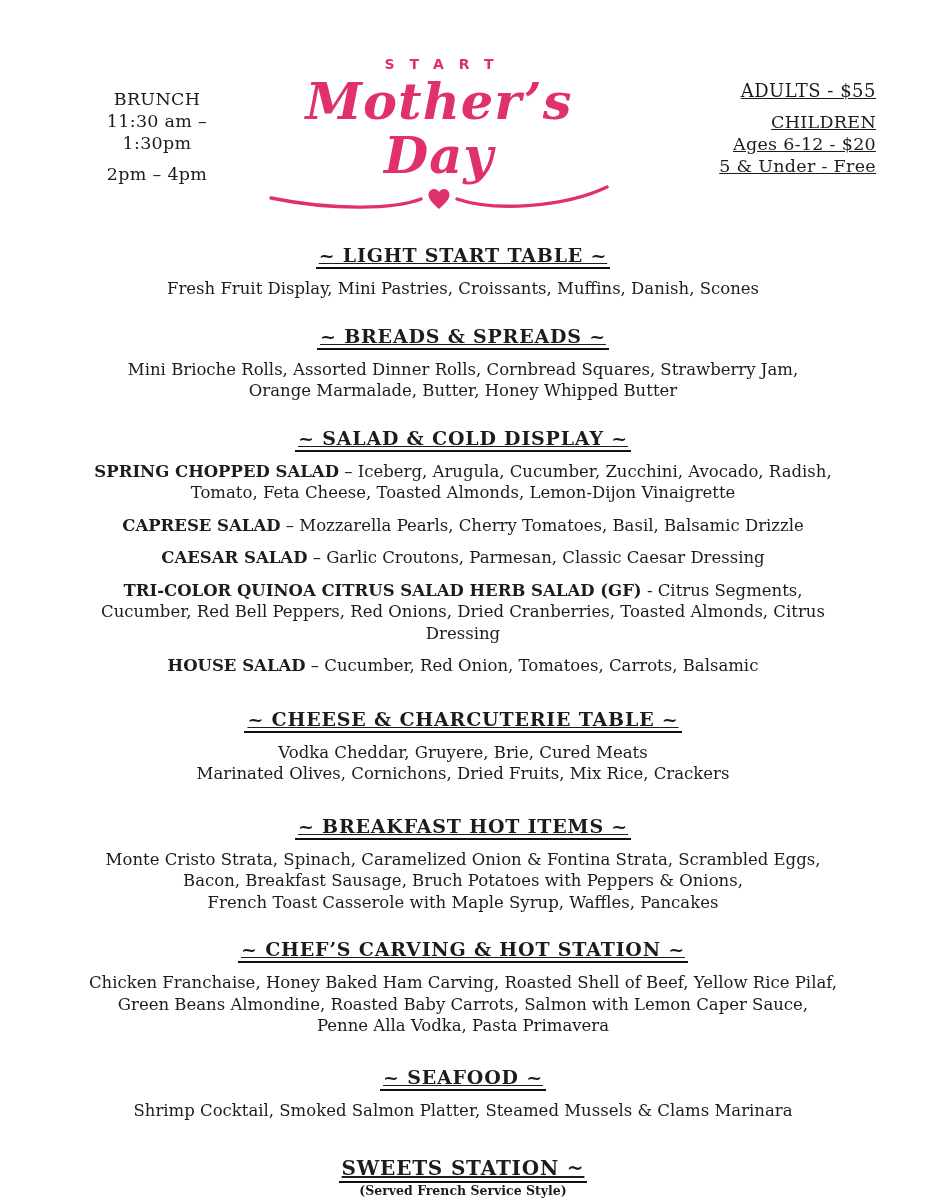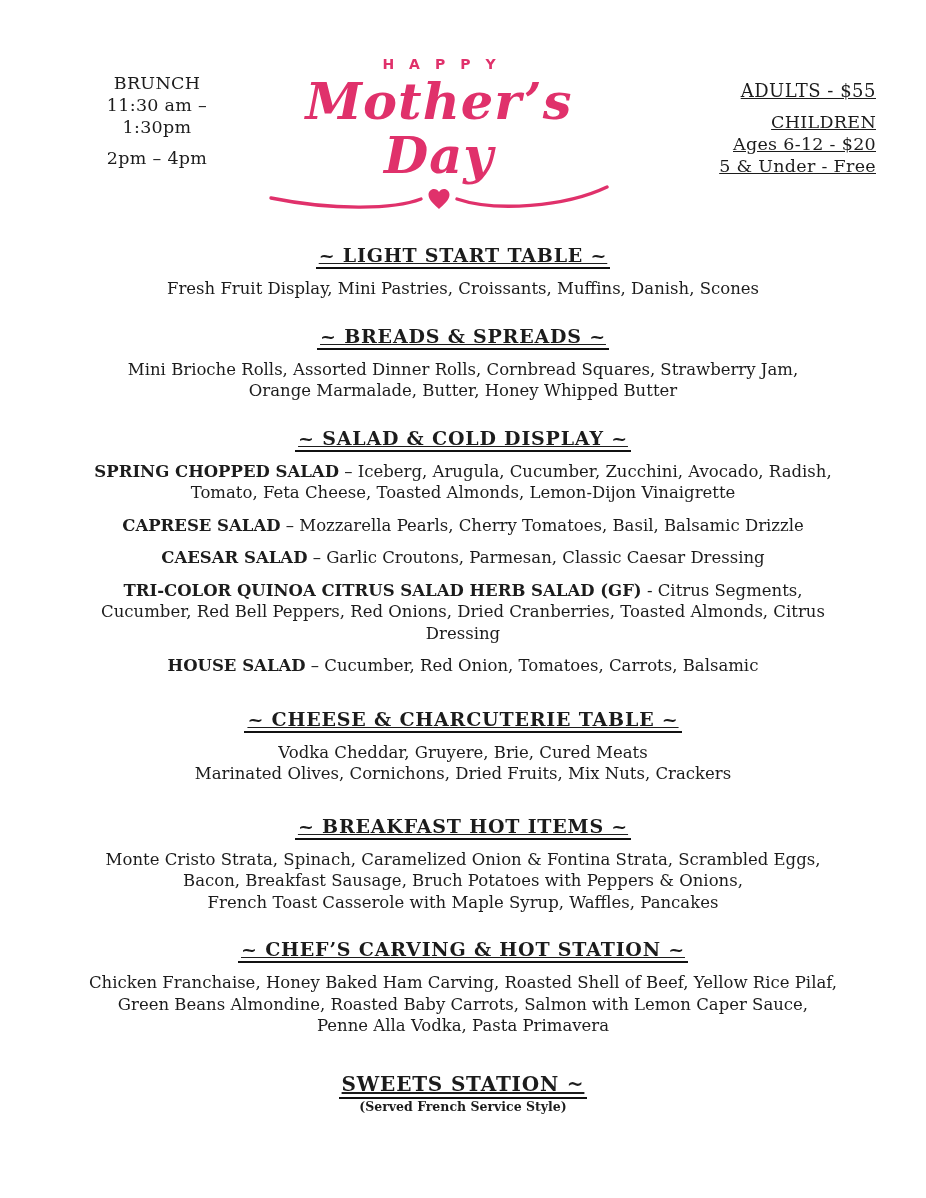--- a/index.html
+++ b/index.html
@@ -6,21 +6,21 @@
   body{
     width:926px;height:1198px;background:#ffffff;
     font-family:"DejaVu Serif","Liberation Serif",serif;
     color:#1c1c1c;-webkit-font-smoothing:antialiased;
   }
   .page{width:926px;height:1198px;overflow:hidden;box-sizing:border-box;padding-top:56px;}
 
   
   .header{display:flex;align-items:flex-start;justify-content:space-between;
           padding:0 50px 0 62px;box-sizing:border-box;}
-  .sched{width:190px;text-align:center;font-size:17.5px;line-height:22px;margin-top:16px;letter-spacing:.3px;}
+  .sched{width:190px;text-align:center;font-size:17.5px;line-height:22px;margin-top:32px;letter-spacing:.3px;}
   .sched .gap{height:9px;}
   .pricing{width:250px;text-align:right;font-size:17.5px;line-height:22px;margin-top:24px;letter-spacing:.3px;text-decoration:underline;}
   .pricing .adults{font-size:18px;margin-bottom:9px;letter-spacing:.5px;}
 
   .logo{flex:1;text-align:center;margin-top:0;}
   .logo .happy{color:var(--pink);font-family:"DejaVu Sans","Liberation Sans",sans-serif;
                font-weight:bold;font-size:14px;letter-spacing:15px;text-indent:15px;}
   .logo .script{color:var(--pink);font-style:italic;font-weight:bold;font-size:51px;
                 line-height:54px;letter-spacing:1px;margin-top:2px;}
   .logo .flourish{margin-top:-4px;}
@@ -47,21 +47,21 @@
 
     <div class="sched">
       <div>BRUNCH</div>
       <div>11:30 am –</div>
       <div>1:30pm</div>
       <div class="gap"></div>
       <div>2pm – 4pm</div>
     </div>
 
     <div class="logo">
-      <div class="happy">HAPPY</div>
+      <div class="happy">START</div>
       <div class="script">Mother’s Day</div>
       <div class="flourish">
         <svg width="348" height="40" viewBox="0 0 348 40">
           <path d="M6,20 C70,33 130,31 156,21" fill="none" stroke="#E0316B" stroke-width="3.4" stroke-linecap="round"></path>
           <path d="M192,21 C230,34 300,29 342,9" fill="none" stroke="#E0316B" stroke-width="3.4" stroke-linecap="round"></path>
           <g transform="translate(162,9)">
             <path d="M12 22 C8.2 18.2, 1.5 13.5, 1.5 7.8 C1.5 4.5 4 2 7 2 C9 2 11 3.2 12 5 C13 3.2 15 2 17 2 C20 2 22.5 4.5 22.5 7.8 C22.5 13.5 15.8 18.2 12 22 Z" fill="#E0316B"></path>
           </g>
         </svg>
       </div>
@@ -93,37 +93,41 @@
       <p class="item"><span class="nm">SPRING CHOPPED SALAD</span><span> – Iceberg, Arugula, Cucumber, Zucchini, Avocado, Radish, Tomato, Feta Cheese, Toasted Almonds, Lemon-Dijon Vinaigrette</span></p>
       <p class="item"><span class="nm">CAPRESE SALAD</span><span> – Mozzarella Pearls, Cherry Tomatoes, Basil, Balsamic Drizzle</span></p>
       <p class="item"><span class="nm">CAESAR SALAD</span><span> – Garlic Croutons, Parmesan, Classic Caesar Dressing</span></p>
       <p class="item"><span class="nm">TRI-COLOR QUINOA CITRUS SALAD HERB SALAD (GF)</span><span> - Citrus Segments, Cucumber, Red Bell Peppers, Red Onions, Dried Cranberries, Toasted Almonds, Citrus Dressing</span></p>
       <p class="item"><span class="nm">HOUSE SALAD</span><span> – Cucumber, Red Onion, Tomatoes, Carrots, Balsamic</span></p>
     </div>
 
     <div class="section" style="margin-top:31px;">
       <div><span class="sec-title">~ CHEESE &amp; CHARCUTERIE TABLE ~</span></div>
       <div class="line">Vodka Cheddar, Gruyere, Brie, Cured Meats</div>
-      <div class="line">Marinated Olives, Cornichons, Dried Fruits, Mix Nuts, Crackers</div>
+      <div class="line">Marinated Olives, Cornichons, Dried Fruits, Mix Rice, Crackers</div>
     </div>
 
     <div class="section" style="margin-top:30px;">
       <div><span class="sec-title">~ BREAKFAST HOT ITEMS ~</span></div>
       <div class="line">Monte Cristo Strata, Spinach, Caramelized Onion &amp; Fontina Strata, Scrambled Eggs,</div>
       <div class="line">Bacon, Breakfast Sausage, Bruch Potatoes with Peppers &amp; Onions,</div>
       <div class="line">French Toast Casserole with Maple Syrup, Waffles, Pancakes</div>
     </div>
 
     <div class="section">
       <div><span class="sec-title">~ CHEF’S CARVING &amp; HOT STATION ~</span></div>
       <div class="line">Chicken Franchaise, Honey Baked Ham Carving, Roasted Shell of Beef, Yellow Rice Pilaf,</div>
       <div class="line">Green Beans Almondine, Roasted Baby Carrots, Salmon with Lemon Caper Sauce,</div>
       <div class="line">Penne Alla Vodka, Pasta Primavera</div>
     </div>
 
+    <div class="section" style="margin-top:29px;">
+      <div><span class="sec-title">~ SEAFOOD ~</span></div>
+      <div class="line">Shrimp Cocktail, Smoked Salmon Platter, Steamed Mussels &amp; Clams Marinara</div>
+    </div>
 
     <div class="section sweets">
       <div><span class="sec-title">SWEETS STATION ~</span></div>
       <div class="sub">(Served French Service Style)</div>
 
     </div>
 
   </div>
 </div>
 

